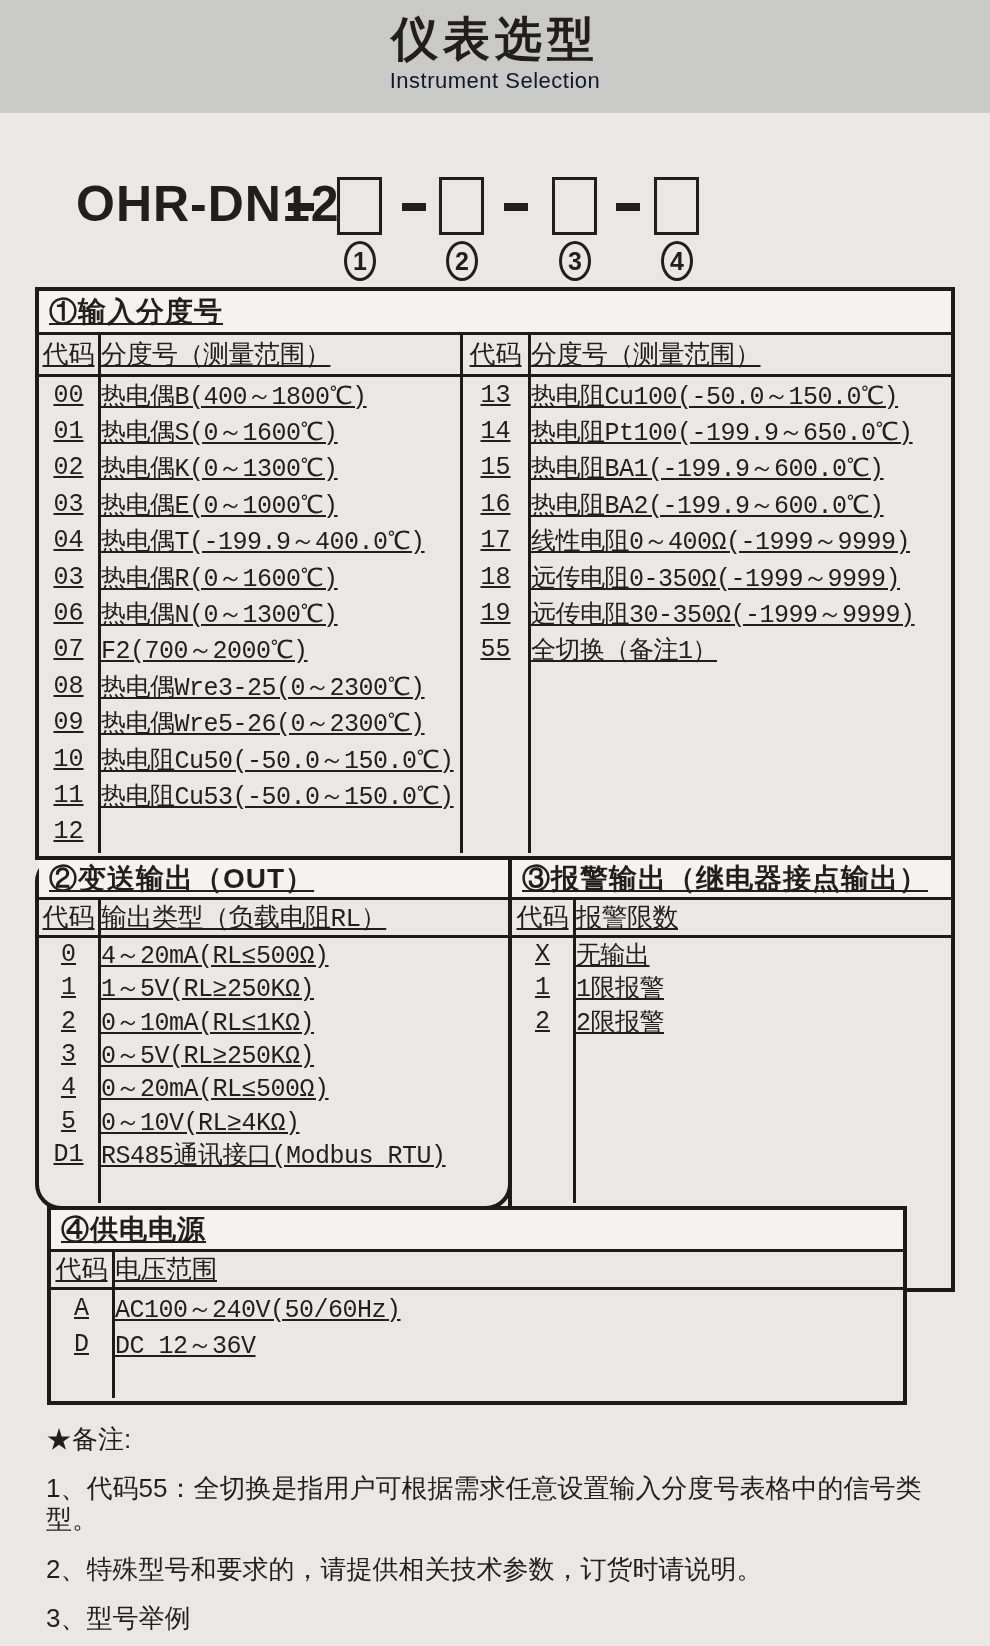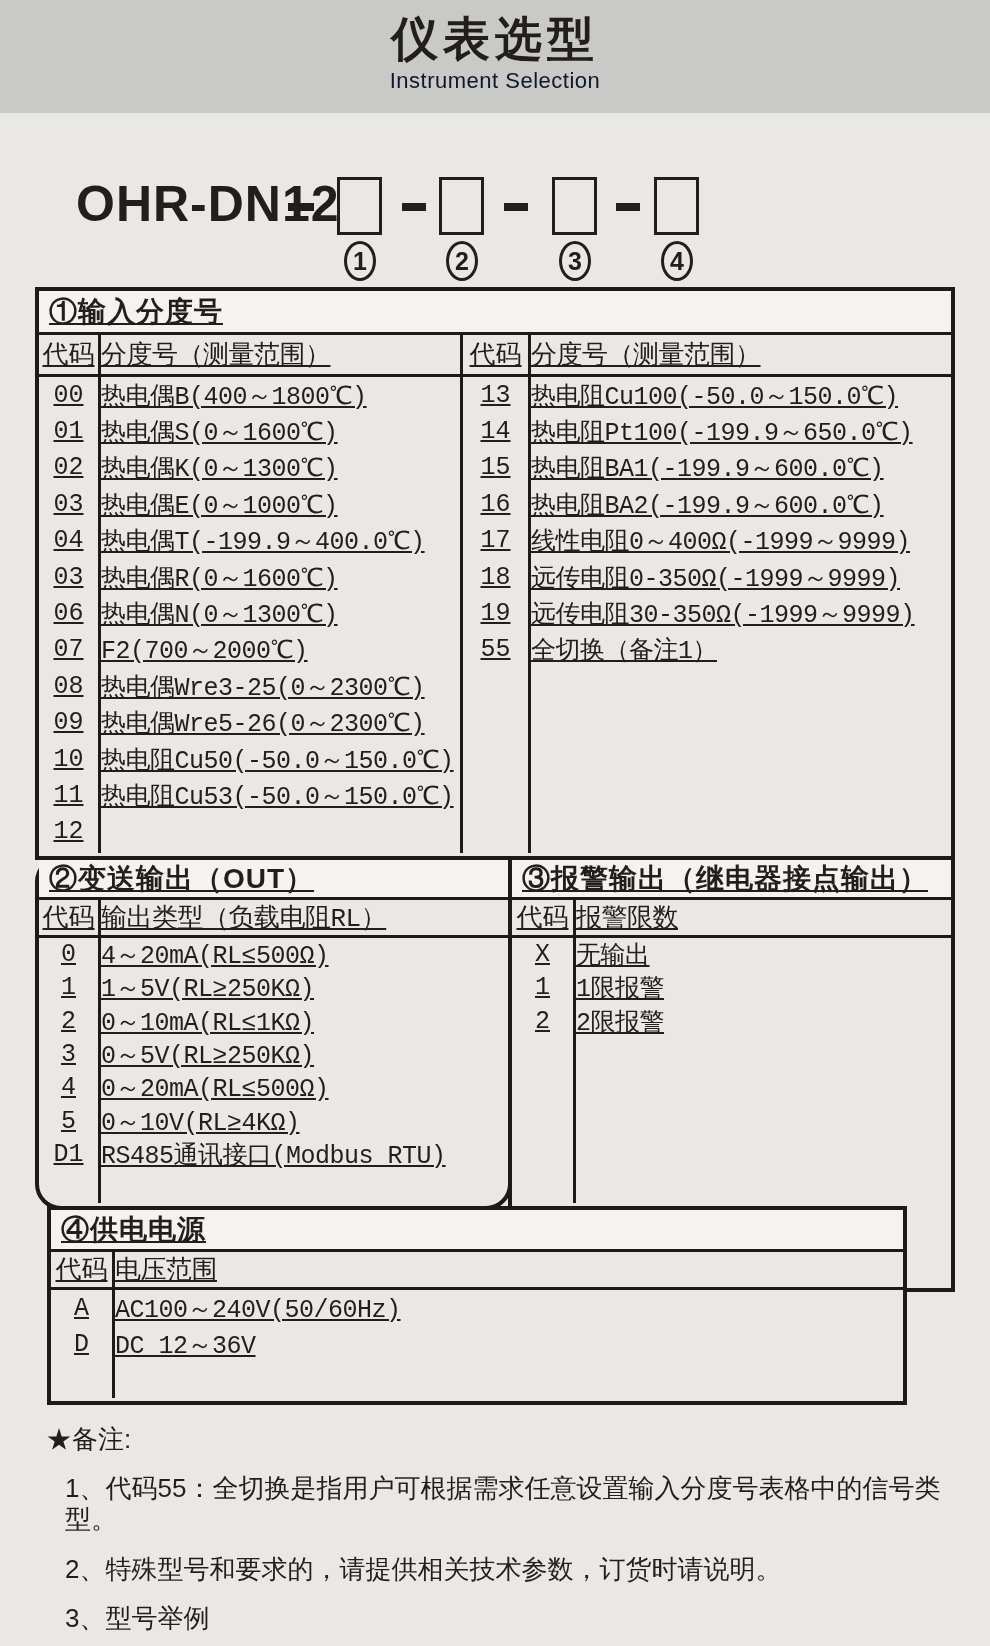--- a/index.html
+++ b/index.html
@@ -71,21 +71,21 @@
   #t-power { left:47px; top:1206px; width:860px; height:199px; }
   #t-power .t-title { height:42px; }
   #t-power .grid    { grid-template-columns:64px 1fr; height:146px; }
   #t-power .ghead   { height:38px; }
   #t-power .cell    { height:36px; }
 
   
   .notes { position:absolute; left:46px; top:1424px; width:912px;
            font-family:"Liberation Sans",sans-serif; }
   .notes .nh { font-weight:400; font-size:26px; line-height:1.2; }
-  .notes .ni { font-weight:500; font-size:26px; line-height:1.2; margin-top:18px;margin-left:19px; }
+  .notes .ni { font-weight:500; font-size:26px; line-height:1.2; margin-top:18px; }
 </style>
 </head>
 <body>
 
 <div id="canvas" style="--band: #c9c9c8; --page-bg: #e9e8e4; --title-bg: #f4f3ef; --border: #1d1a17; --text: #221e1b;">
 
   <div class="band">
     <div class="ttl">仪表选型</div>
     <div class="sub">Instrument Selection</div>
   </div>

